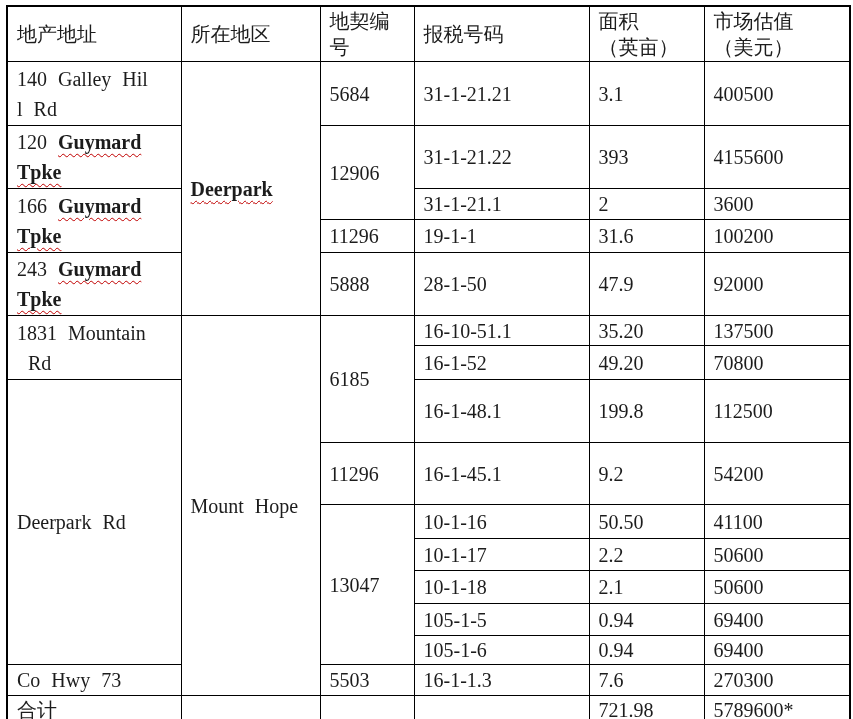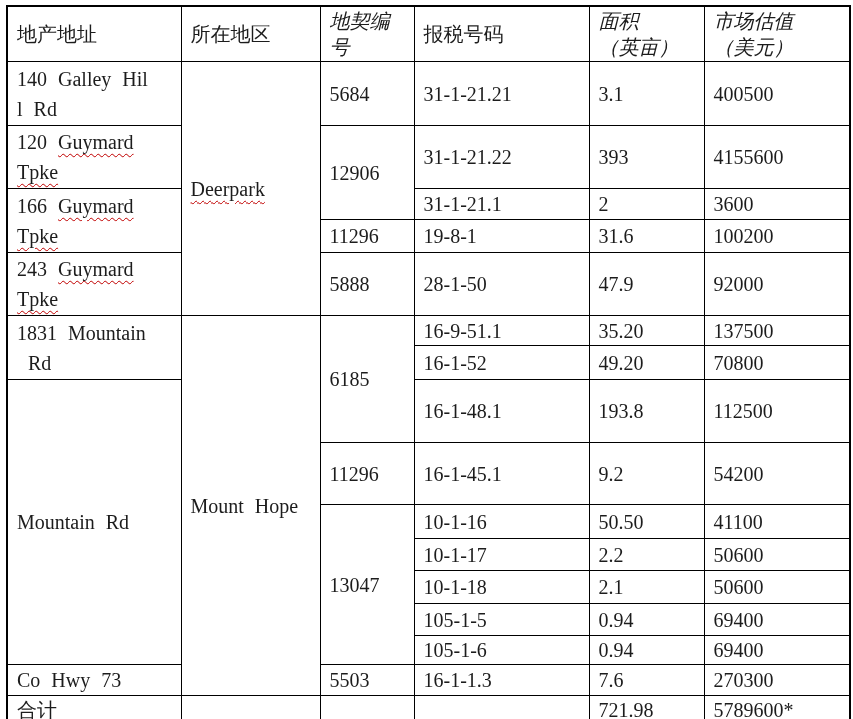--- a/index.html
+++ b/index.html
@@ -29,29 +29,29 @@
     vertical-align: middle;
     line-height: 26px;
     word-spacing: 6px;
     overflow: hidden;
   }
   td.addr, th.twoline {
     line-height: 30px;
   }
   th.twoline {
     line-height: 26px;
-    font-style: italic;
   }
   .pw { white-space: pre-wrap; }
   .sq {
     text-decoration: underline;
     text-decoration-style: wavy;
     text-decoration-color: #c00000;
     text-decoration-thickness: 1px;
     text-underline-offset: 4px;
+    font-weight: bold;
   }
 </style>
 </head>
 <body>
 
 <table class="doc-table">
   <colgroup>
     <col style="width:174px">
     <col style="width:139px">
     <col style="width:94px">
@@ -89,52 +89,52 @@
 
   <tr style="height:31px">
     <td class="addr" rowspan="2"><span class="pw">166 </span><span class="sq">Guymard</span><br><span class="sq">Tpke</span></td>
     <td><span>31-1-21.1</span></td>
     <td><span>2</span></td>
     <td><span>3600</span></td>
   </tr>
 
   <tr style="height:33px">
     <td><span>11296</span></td>
-    <td><span>19-8-1</span></td>
+    <td><span>19-1-1</span></td>
     <td><span>31.6</span></td>
     <td><span>100200</span></td>
   </tr>
 
   <tr style="height:57px">
     <td class="addr"><span class="pw">243 </span><span class="sq">Guymard</span><br><span class="sq">Tpke</span></td>
     <td><span>5888</span></td>
     <td><span>28-1-50</span></td>
     <td><span>47.9</span></td>
     <td><span>92000</span></td>
   </tr>
 
   <tr style="height:30px">
     <td class="addr" rowspan="2"><span class="pw">1831 Mountain</span><br><span class="pw"> Rd</span></td>
     <td rowspan="10"><span>Mount Hope</span></td>
     <td rowspan="3"><span>6185</span></td>
-    <td><span>16-9-51.1</span></td>
+    <td><span>16-10-51.1</span></td>
     <td><span>35.20</span></td>
     <td><span>137500</span></td>
   </tr>
 
   <tr style="height:34px">
     <td><span>16-1-52</span></td>
     <td><span>49.20</span></td>
     <td><span>70800</span></td>
   </tr>
 
   <tr style="height:63px">
-    <td class="addr" rowspan="7"><span>Mountain Rd</span></td>
+    <td class="addr" rowspan="7"><span>Deerpark Rd</span></td>
     <td><span>16-1-48.1</span></td>
-    <td><span>193.8</span></td>
+    <td><span>199.8</span></td>
     <td><span>112500</span></td>
   </tr>
 
   <tr style="height:62px">
     <td><span>11296</span></td>
     <td><span>16-1-45.1</span></td>
     <td><span>9.2</span></td>
     <td><span>54200</span></td>
   </tr>
 

